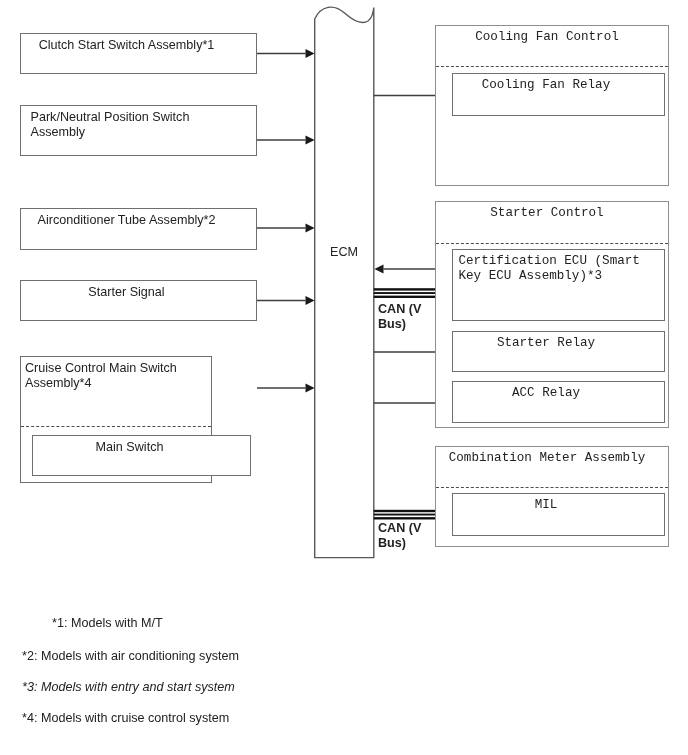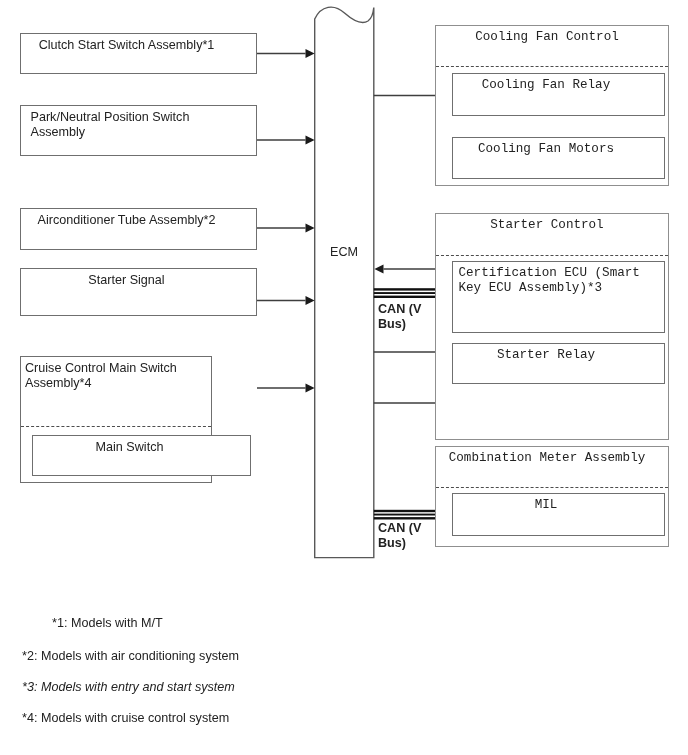--- a/index.html
+++ b/index.html
@@ -109,21 +109,21 @@
         <span>Park/Neutral Position Switch Assembly</span>
       </div>
   </div>
 
   <div class="box" style="left:20px; top:208px; width:237px; height:42px;">
     <div class="label-row">
         <span>Airconditioner Tube Assembly*2</span>
       </div>
   </div>
 
-  <div class="box" style="left:20px; top:268px; width:237px; height:48px;">
+  <div class="box" style="left:20px; top:280px; width:237px; height:41px;">
     <div class="label-row">
         <span>Starter Signal</span>
       </div>
   </div>
 
   <div class="box" style="left:20px; top:356px; width:192px; height:127px;">
     <div class="label-row">
         <span>Cruise Control Main Switch Assembly*4</span>
       </div>
     <div class="dashed" style="top:69px;"></div>
@@ -137,40 +137,40 @@
   <div class="group" style="left:435px; top:25px; width:234px; height:161px;">
     <div class="title-row">
         <span>Cooling Fan Control</span>
       </div>
     <div class="dashed" style="top:40px;"></div>
     <div class="inner-box" style="left:15.5px; top:46.5px; width:213px; height:43px;">
       <div class="label-row">
           <span>Cooling Fan Relay</span>
         </div>
     </div>
-    <div class="inner-box" style="left:15.5px; top:110.5px; width:213px; height:42px;">
-      <div class="label-row">
-          <span>Cooling Fan Motors</span>
-        </div>
-    </div>
   </div>
 
-  <div class="group" style="left:435px; top:201px; width:234px; height:227px;margin-top:12px;">
+  <div class="group" style="left:435px; top:201px; width:234px; height:227px;">
     <div class="title-row">
         <span>Starter Control</span>
       </div>
     <div class="dashed" style="top:40.5px;"></div>
     <div class="inner-box" style="left:15.5px; top:46.5px; width:213px; height:72px;">
       <div class="label-row wide">
           <span>Certification ECU (Smart Key ECU Assembly)*3</span>
         </div>
     </div>
     <div class="inner-box" style="left:15.5px; top:128.5px; width:213px; height:41px;">
       <div class="label-row">
           <span>Starter Relay</span>
+        </div>
+    </div>
+    <div class="inner-box" style="left:15.5px; top:178.5px; width:213px; height:42px;">
+      <div class="label-row">
+          <span>ACC Relay</span>
         </div>
     </div>
   </div>
 
   <div class="group" style="left:435px; top:446px; width:234px; height:101px;">
     <div class="title-row">
         <span>Combination Meter Assembly</span>
       </div>
     <div class="dashed" style="top:39.5px;"></div>
     <div class="inner-box" style="left:15.5px; top:45.5px; width:213px; height:43px;">

